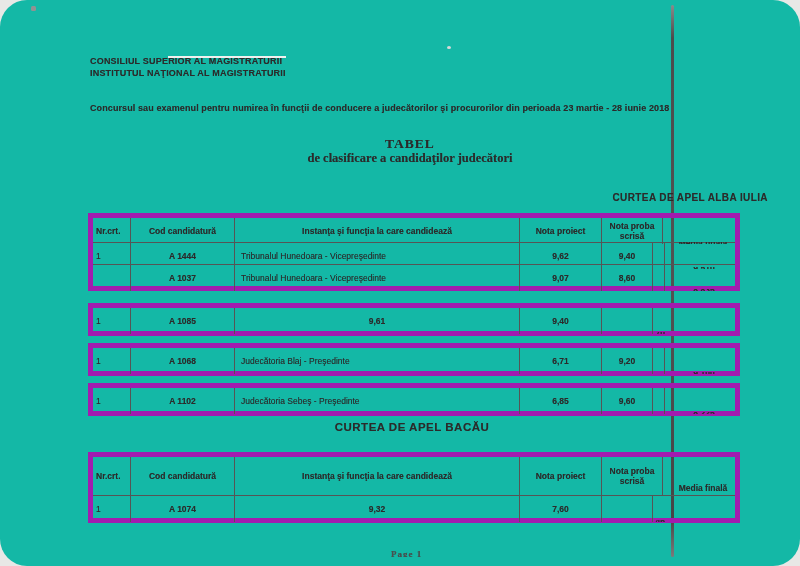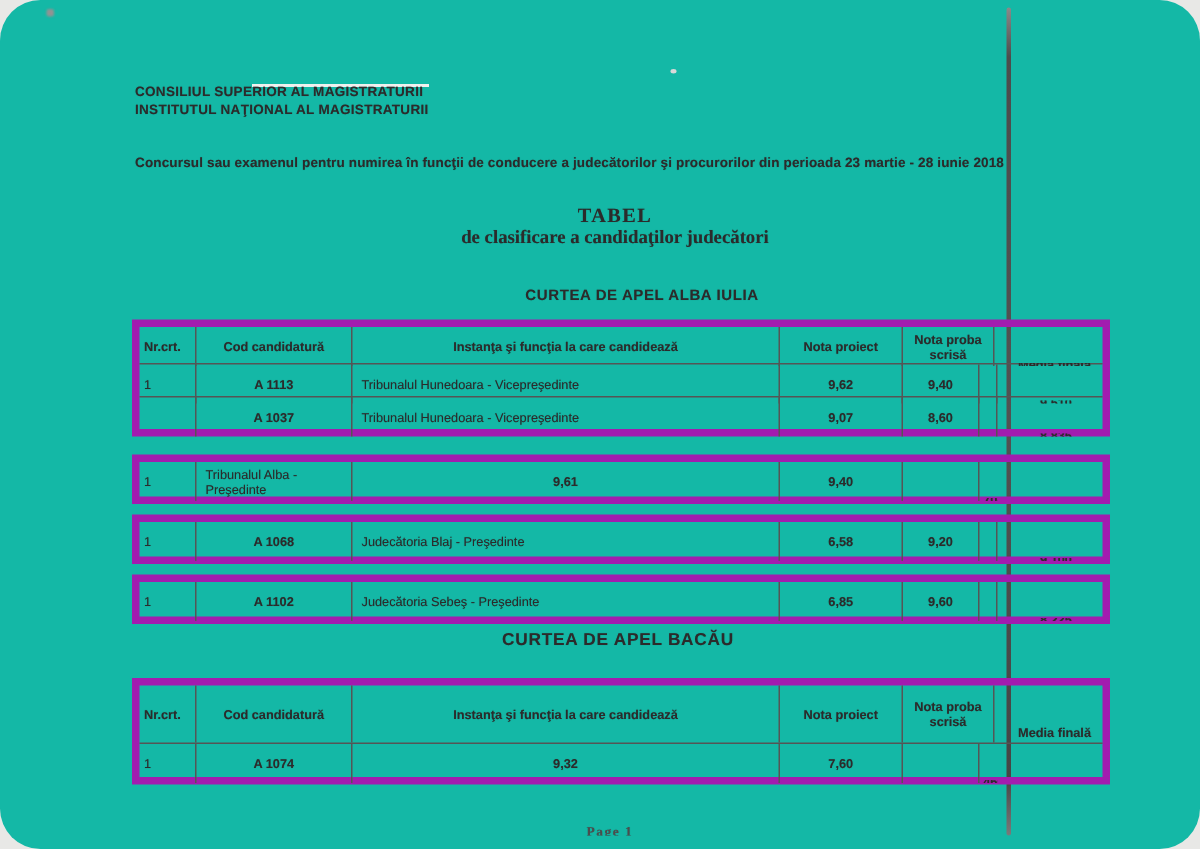--- a/index.html
+++ b/index.html
@@ -9,21 +9,21 @@
     font-family:"Liberation Sans", sans-serif; color:#2b2b2b;
     text-shadow:0 0 0.5px rgba(45,45,45,0.45);
     border-radius:27px;
   }
   
   .org { position:absolute; left:90px; top:56px; font-size:9px; font-weight:bold; line-height:11.5px; letter-spacing:0.2px; }
   .intro { position:absolute; left:90px; top:103px; width:582px; font-size:9px; font-weight:bold; line-height:11.5px; letter-spacing:0.1px; }
   .title-block { position:absolute; left:10px; top:136px; width:800px; text-align:center; font-family:"Liberation Serif", serif; font-weight:bold; }
   .doc-title { font-size:13.5px; line-height:15px; letter-spacing:1px; }
   .doc-subtitle { font-size:12.5px; line-height:15px; }
-  .sec-title-1 { position:absolute; left:88px; top:192px; width:680px; text-align:center; font-size:10px; font-weight:bold; letter-spacing:0.4px; }
+  .sec-title-1 { position:absolute; left:88px; top:192px; width:680px; text-align:right; font-size:10px; font-weight:bold; letter-spacing:0.4px; }
   .sec-title-2 { position:absolute; left:32px; top:421px; width:760px; text-align:center; font-size:11.5px; font-weight:bold; letter-spacing:0.5px; }
 
   
   .ctable { position:absolute; left:88px; width:652px; box-sizing:border-box; border:5px solid #a21caf; background:transparent; }
   .thead, .trow { display:grid; box-sizing:border-box; }
   .thead { grid-template-columns:38px 104px 285px 82px 61px 80px; }
   .trow  { grid-template-columns:38px 104px 285px 82px 51px 12px 78px; }
   .thead + .trow, .trow + .trow { border-top:1px solid #555; }
   .c { box-sizing:border-box; border-right:1px solid #555; display:flex; align-items:center; justify-content:center;
        font-size:8.5px; line-height:10px; padding:1px 2px; overflow:hidden; text-align:center; }
@@ -74,55 +74,55 @@
     <div class="thead">
       <div class="c nr">Nr.crt.</div>
       <div class="c">Cod candidatură</div>
       <div class="c">Instanţa şi funcţia la care candidează</div>
       <div class="c">Nota proiect</div>
       <div class="c">Nota proba scrisă</div>
       <div class="c">Media finală</div>
     </div>
     <div class="trow">
       <div class="c nr">1</div>
-      <div class="c cod">A 1113</div>
+      <div class="c cod">A 1444</div>
       <div class="c inst">Tribunalul Hunedoara - Vicepreşedinte</div>
       <div class="c num">9,62</div>
       <div class="c num">9,40</div>
       <div class="c"></div>
       <div class="c num">9,510</div>
     </div>
     <div class="trow">
       <div class="c nr"></div>
       <div class="c cod">A 1037</div>
       <div class="c inst">Tribunalul Hunedoara - Vicepreşedinte</div>
       <div class="c num">9,07</div>
       <div class="c num">8,60</div>
       <div class="c"></div>
       <div class="c num">8,835</div>
     </div>
   </div>
 
   <div class="ctable single t-alba2">
     <div class="trow">
       <div class="c nr">1</div>
-      <div class="c inst">Tribunalul Alba - Preşedinte</div>
+      <div class="c cod">A 1085</div>
       <div class="c num">9,61</div>
       <div class="c num">9,40</div>
       <div class="c"></div>
       <div class="c num">6,704</div>
     </div>
   </div>
 
   <div class="ctable single t-alba3">
     <div class="trow">
       <div class="c nr">1</div>
       <div class="c cod">A 1068</div>
       <div class="c inst">Judecătoria Blaj - Preşedinte</div>
-      <div class="c num">6,58</div>
+      <div class="c num">6,71</div>
       <div class="c num">9,20</div>
       <div class="c"></div>
       <div class="c num">9,100</div>
     </div>
   </div>
 
   <div class="ctable single t-alba4">
     <div class="trow">
       <div class="c nr">1</div>
       <div class="c cod">A 1102</div>

